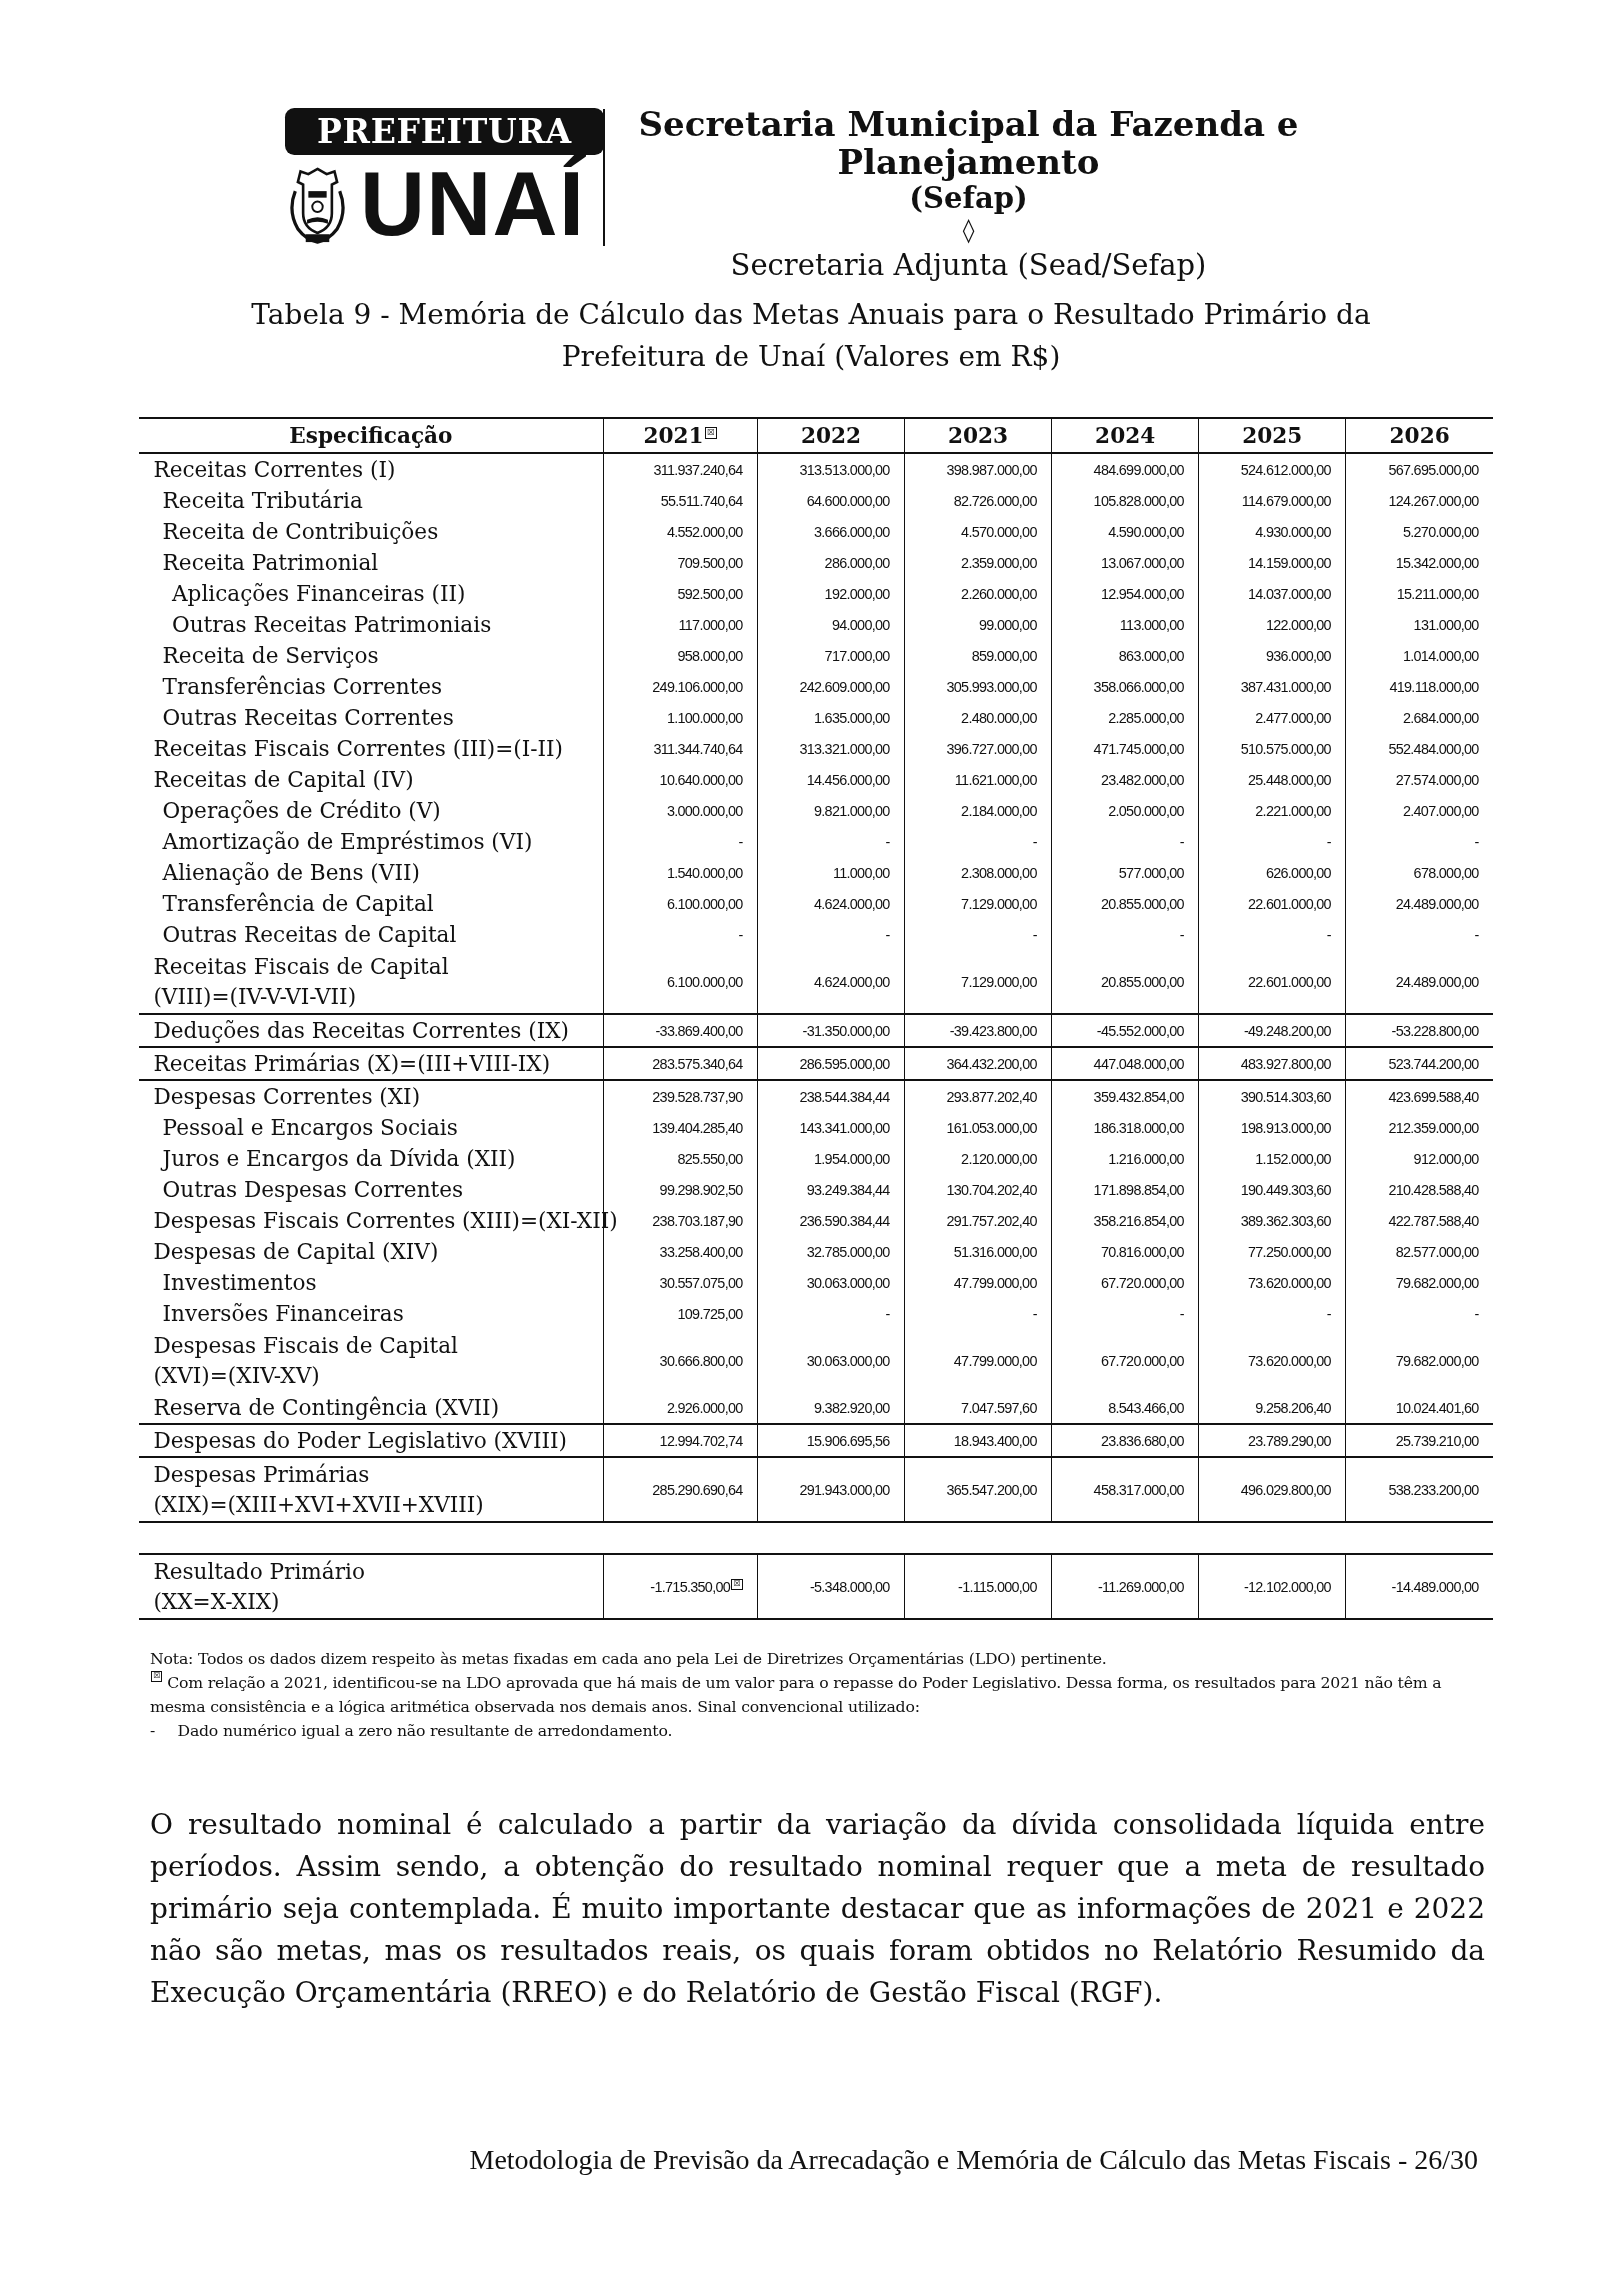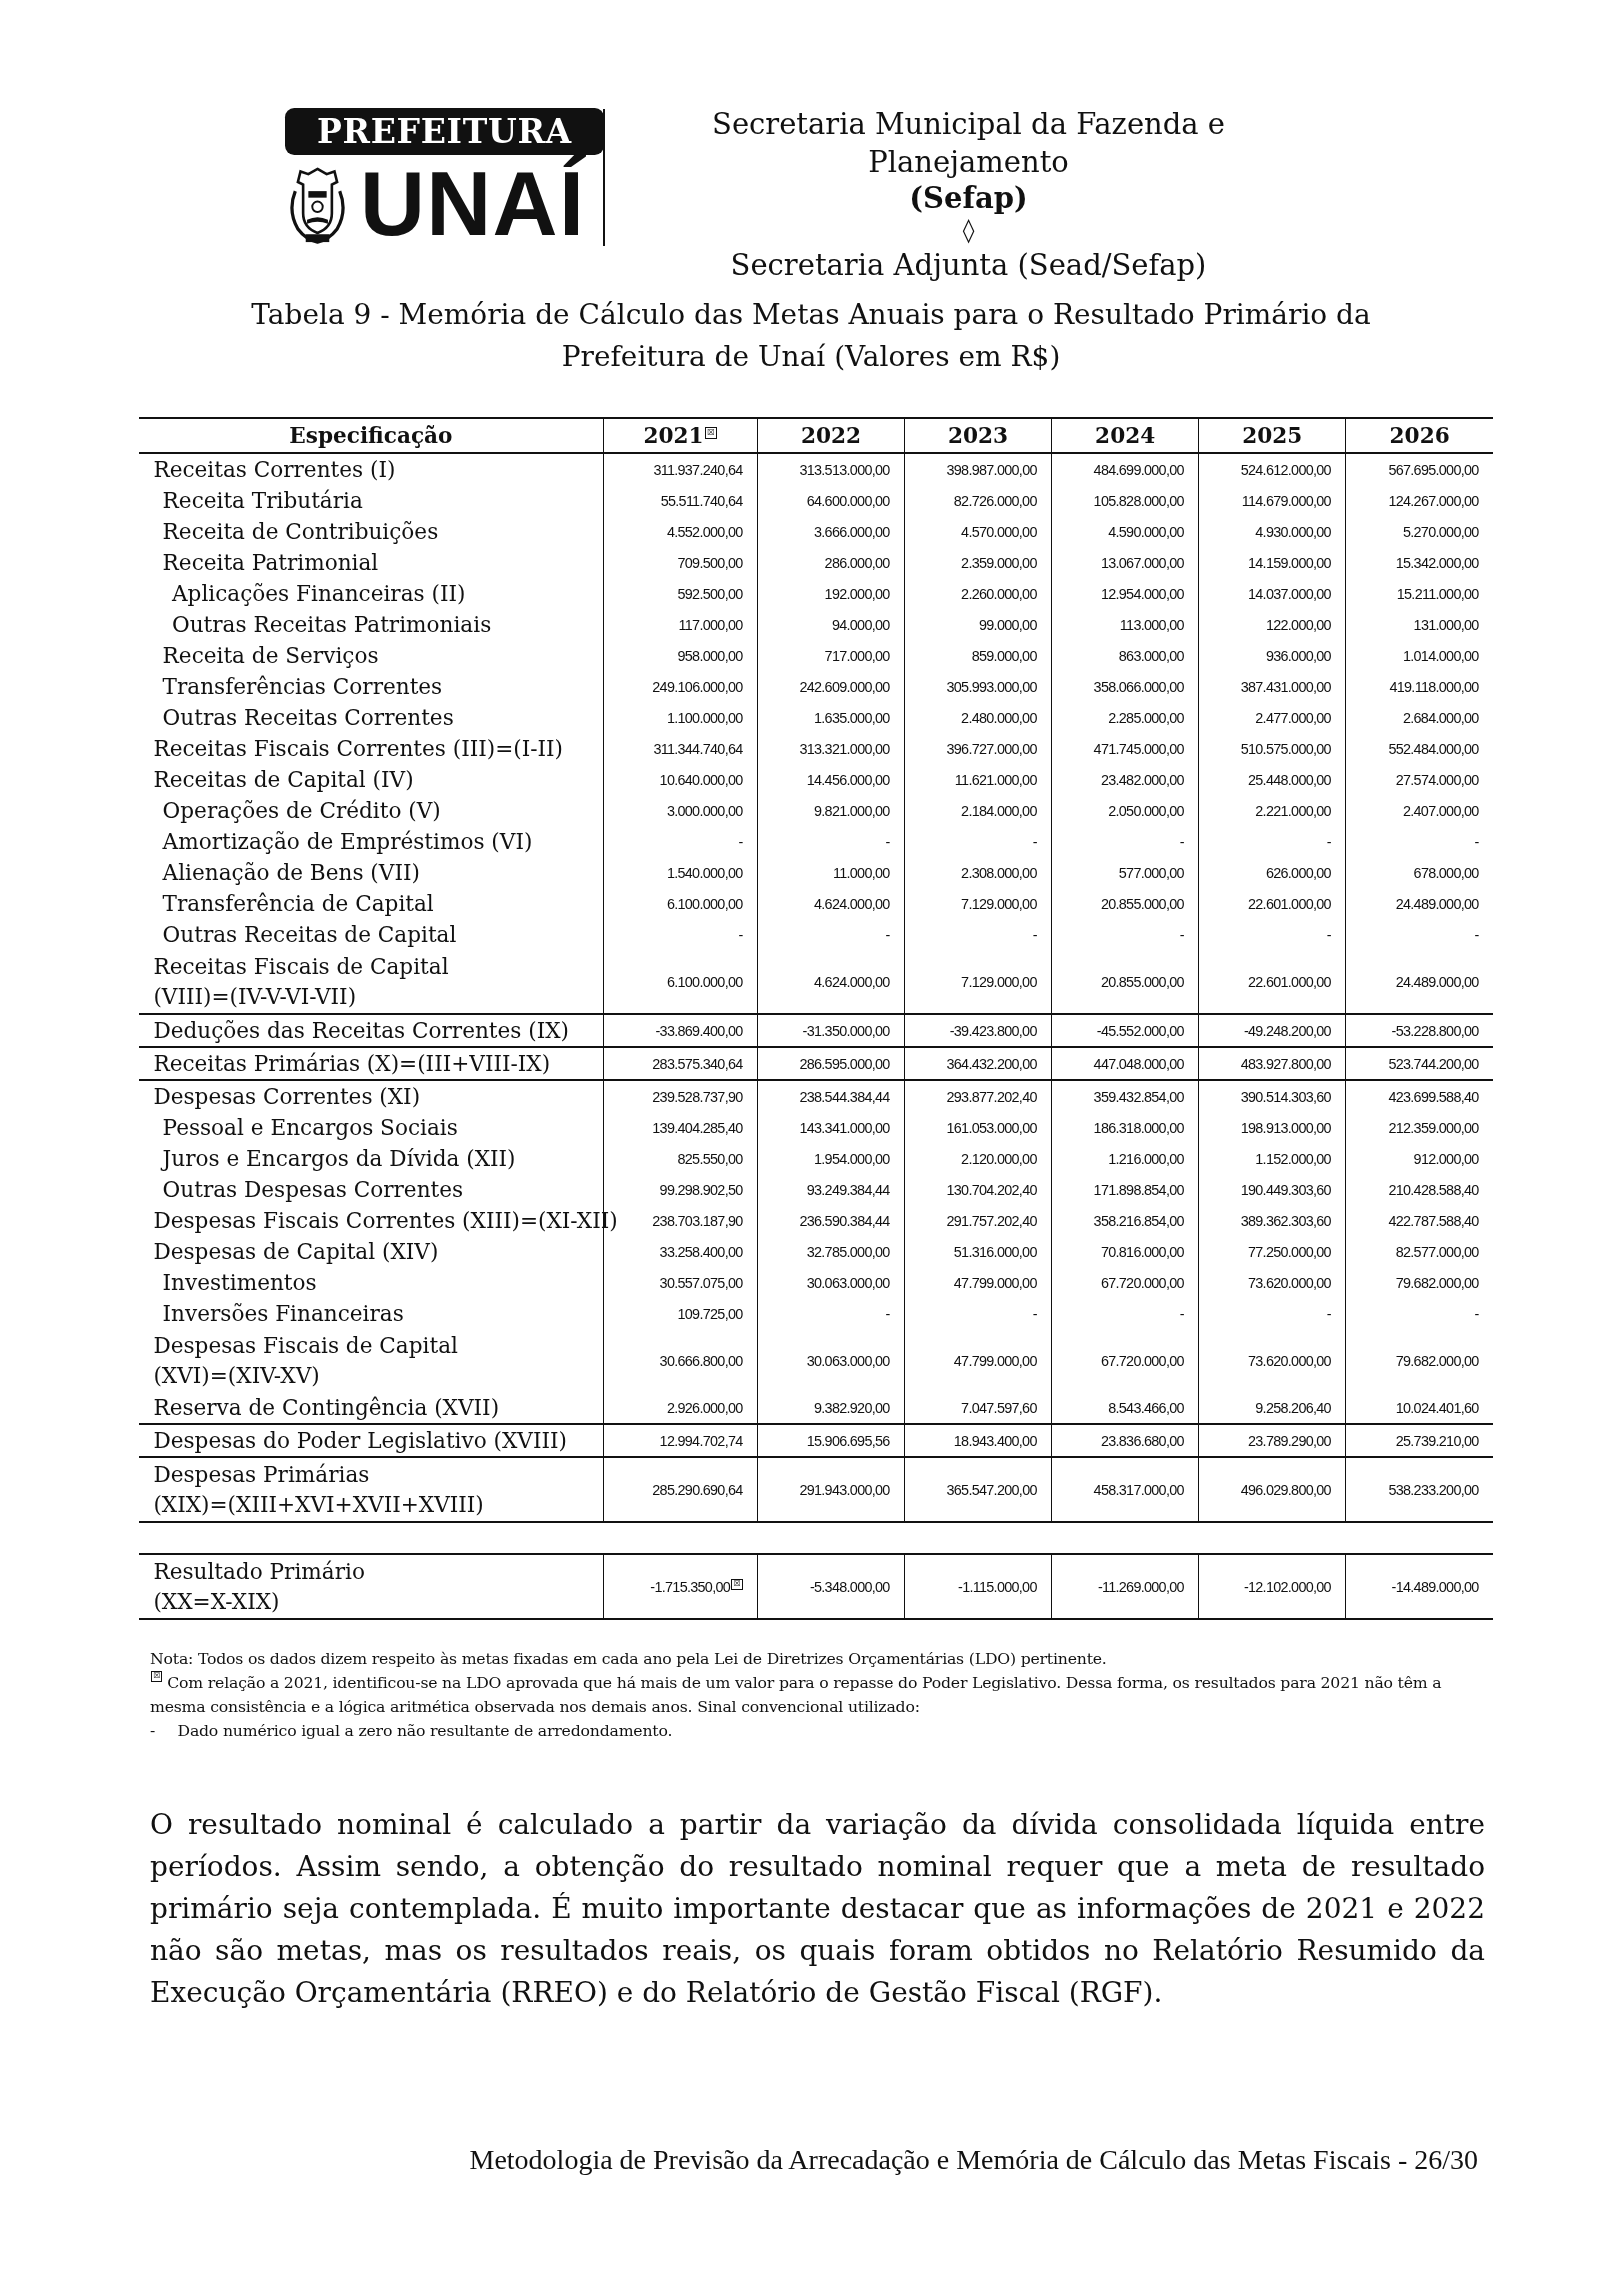--- a/index.html
+++ b/index.html
@@ -7,21 +7,21 @@
 
   
   .header { position: absolute; left: 285px; top: 105px; width: 1073px; height: 144px; }
   .logo { position: absolute; left: 0; top: 0; width: 294px; height: 144px; }
   .logo-banner { position: absolute; left: 0; top: 2.6px; width: 319px; height: 47px; background: #111; border-radius: 9.2px; color: #fff;
     font-family: "DejaVu Serif", serif; font-weight: bold; font-size: 33px; line-height: 47px; text-align: center; letter-spacing: 0.7px; }
   .logo-crest { position: absolute; left: 1.3px; top: 60px; width: 63px; height: 81px; }
   .logo-unai { position: absolute; left: 75px; top: 50px; font-family: Liberation Sans, sans-serif; font-weight: bold; font-size: 90px; line-height: 98px; letter-spacing: 1.3px; }
   .header-divider { position: absolute; left: 318px; top: 3.9px; width: 2px; height: 137px; background: #111; }
   .header-text { position: absolute; left: 327px; top: 0; width: 713px; text-align: center; }
-  .header-line1 { font-weight: normal; font-size: 29px; line-height: 38px; }
+  .header-line1 { font-weight: bold; font-size: 34px; line-height: 38px; }
   .header-line2 { font-weight: bold; font-size: 29px; line-height: 34px; }
   .header-diamond { font-size: 23.6px; line-height: 31px; }
   .header-line3 { font-size: 29px; line-height: 39px; }
 
   
   .table-title { position: absolute; left: 196px; top: 294px; width: 1230px; text-align: center; font-size: 28px; line-height: 42px; }
 
   
   .fiscal-table { position: absolute; left: 139px; top: 417px; width: 1354px; border-collapse: collapse; table-layout: fixed; }
   .fiscal-table col.c-spec { width: 464px; }

